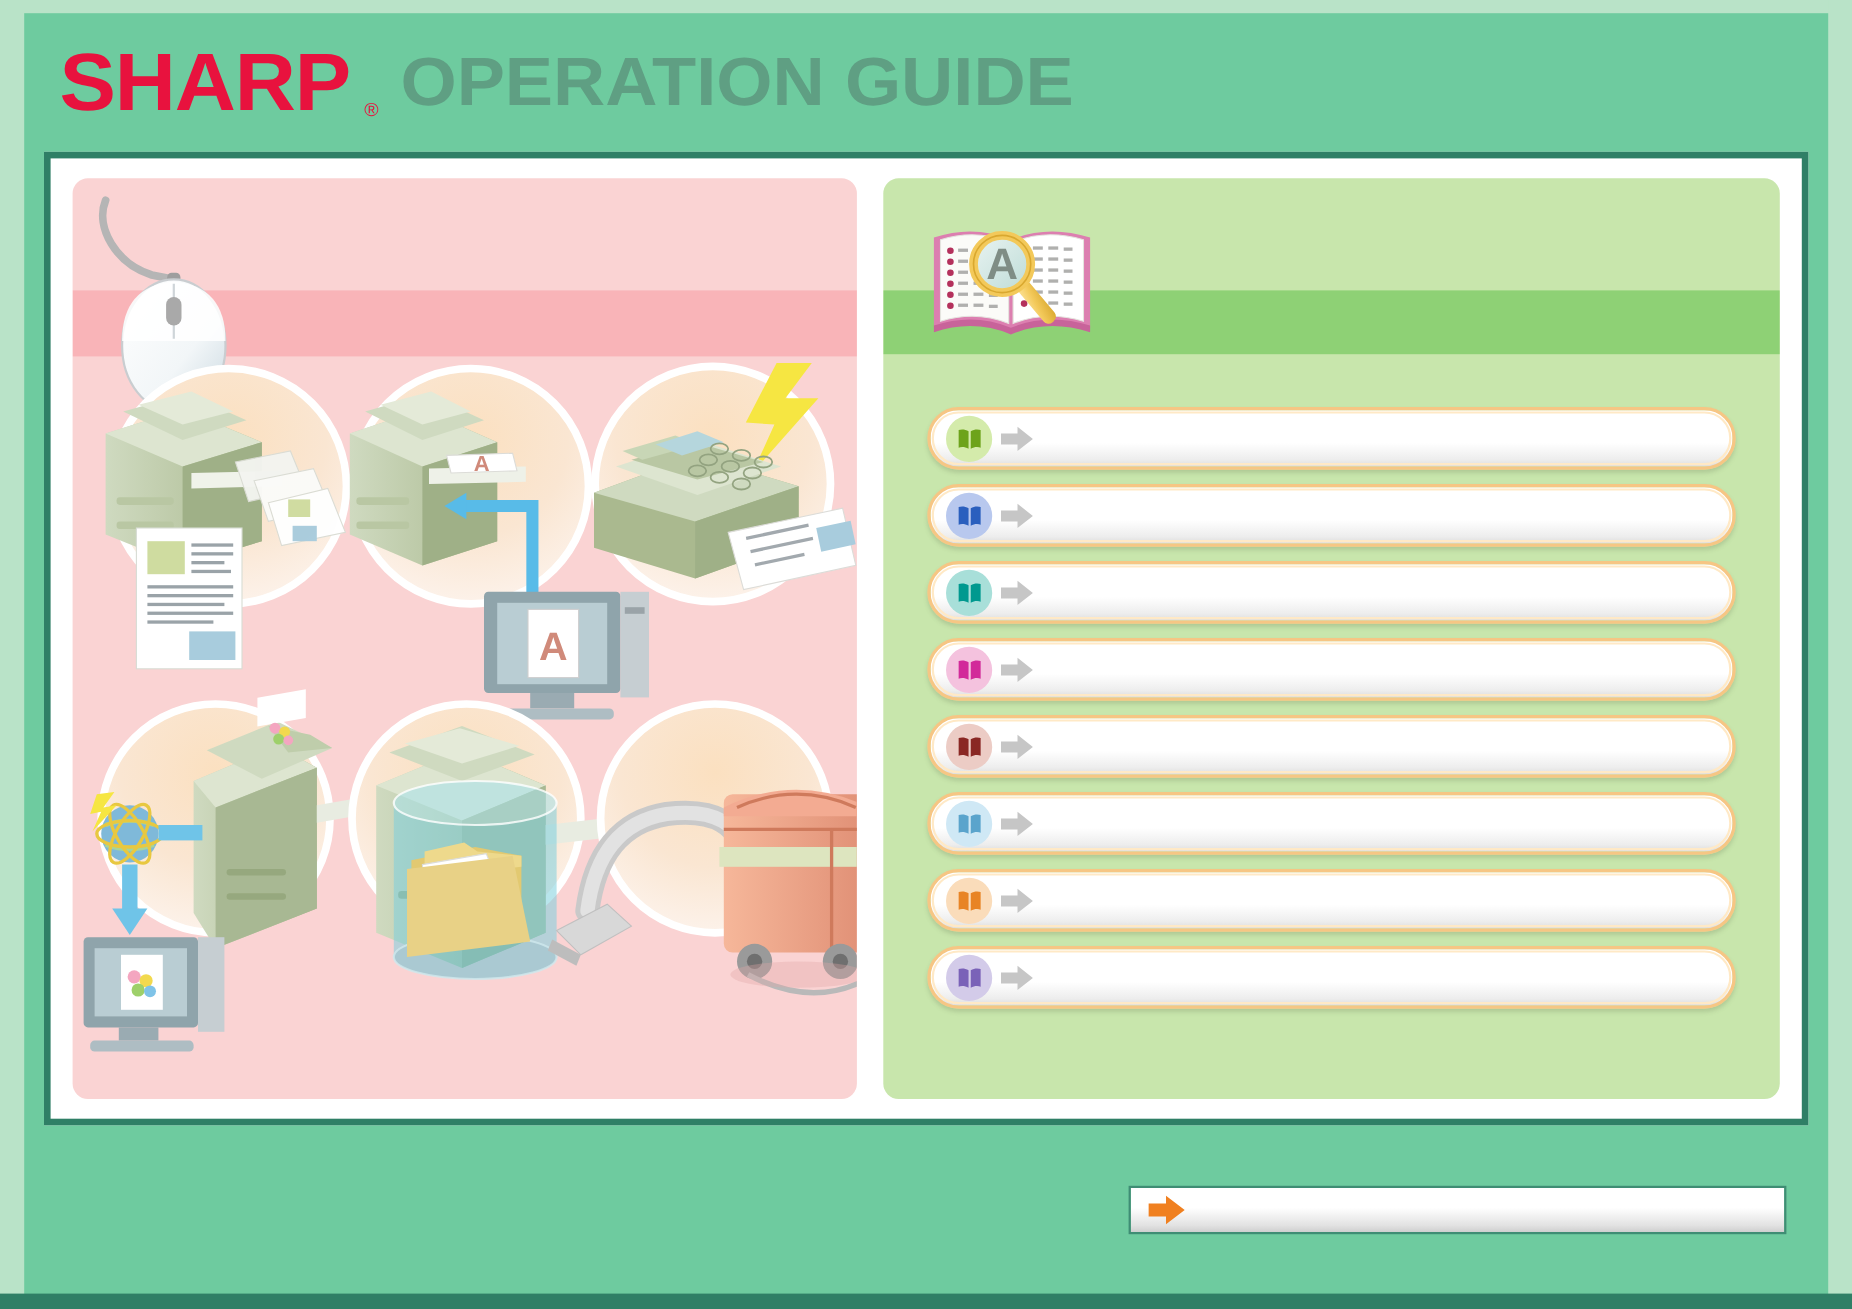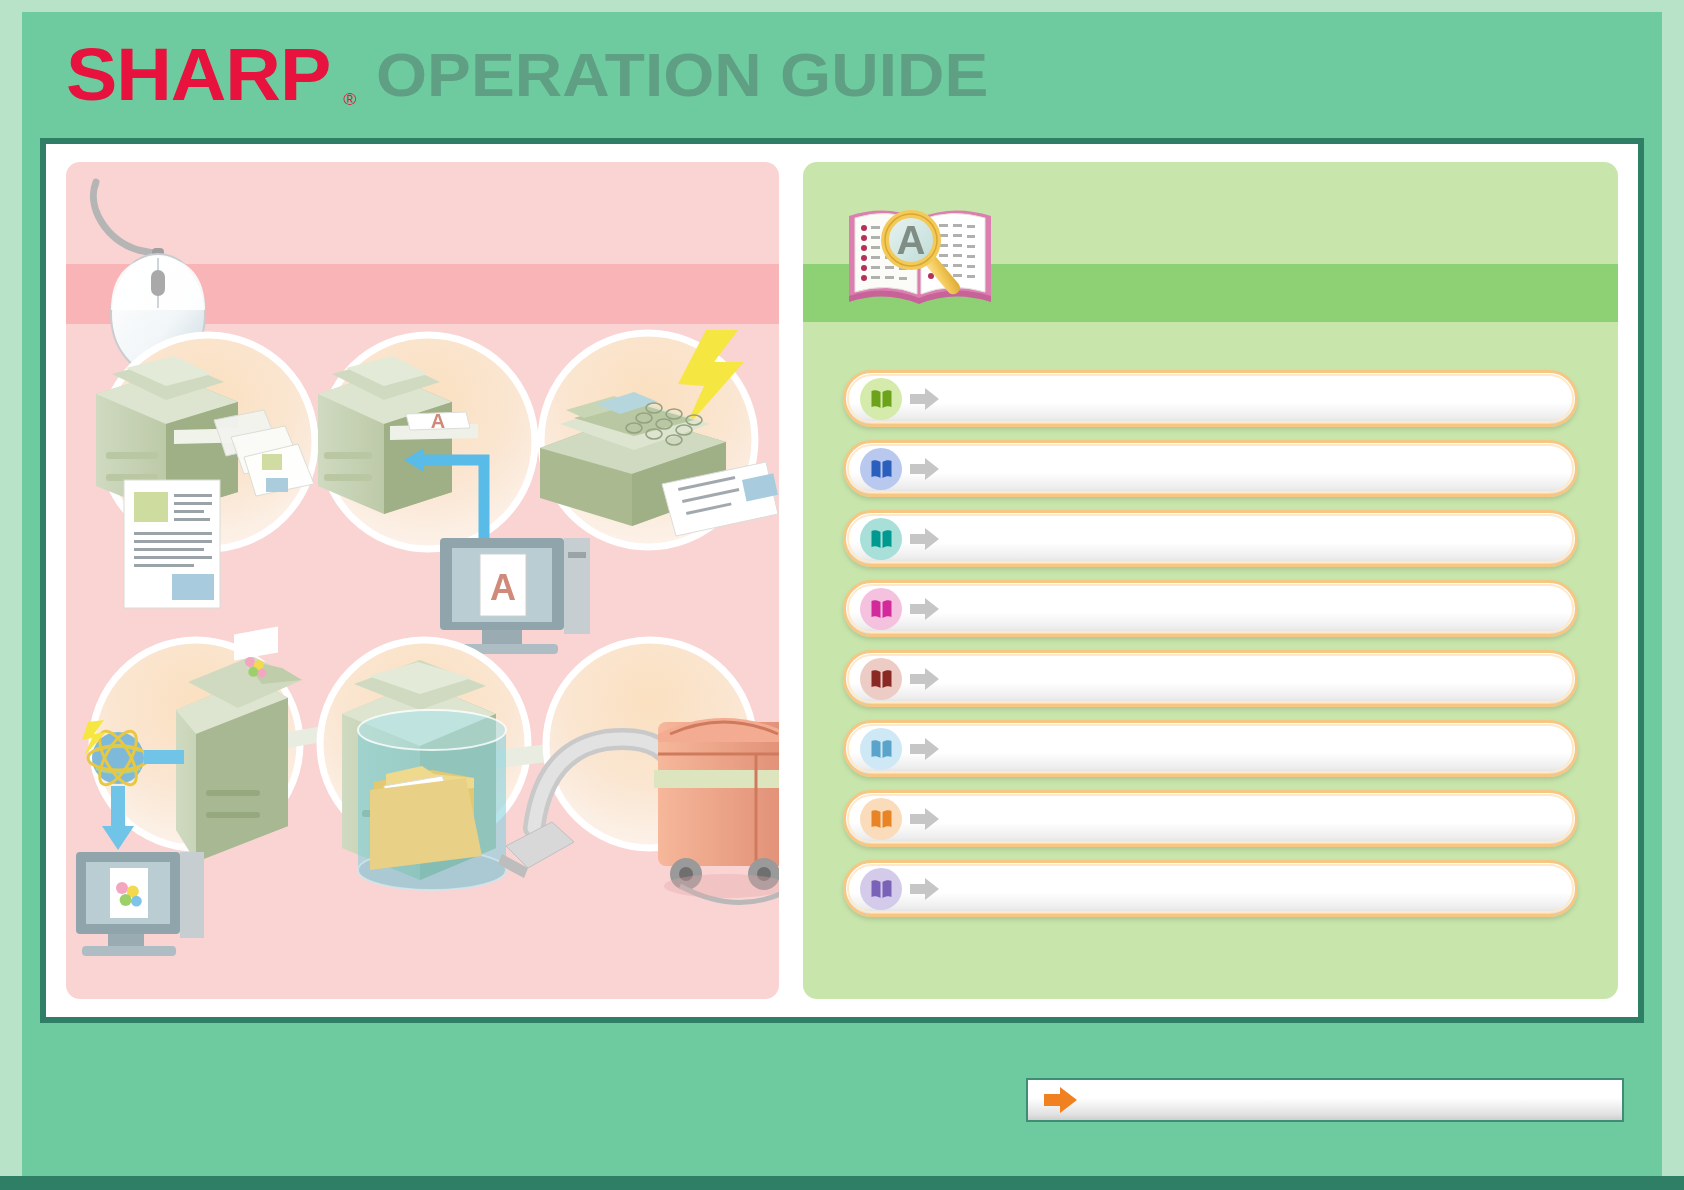--- a/index.html
+++ b/index.html
@@ -38,21 +38,21 @@
   .rim-bottom {
     position: absolute;
     left: 0; right: 0; bottom: 0;
     height: 14px;
     background: #2f7f66;
   }
 
   
   .header {
     position: absolute;
-    left: 22px;
+    left: 10px;
     top: 12px;
     right: 22px;
     height: 125px;
     display: flex;
     align-items: center;
     padding-left: 44px;
     box-sizing: border-box;
   }
   .sharp-logo {
     font-size: 74px;

